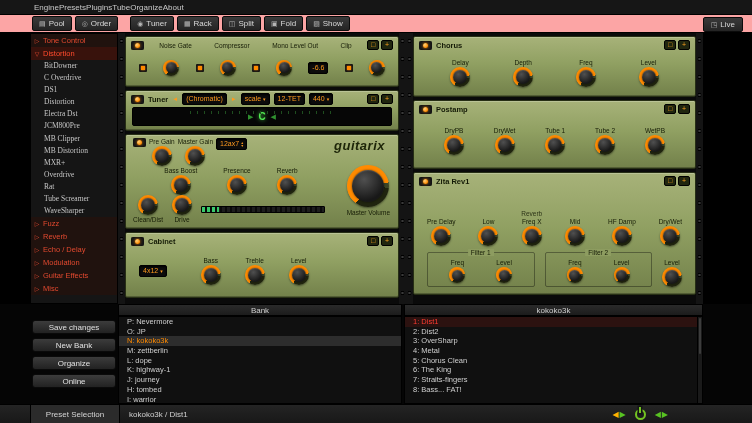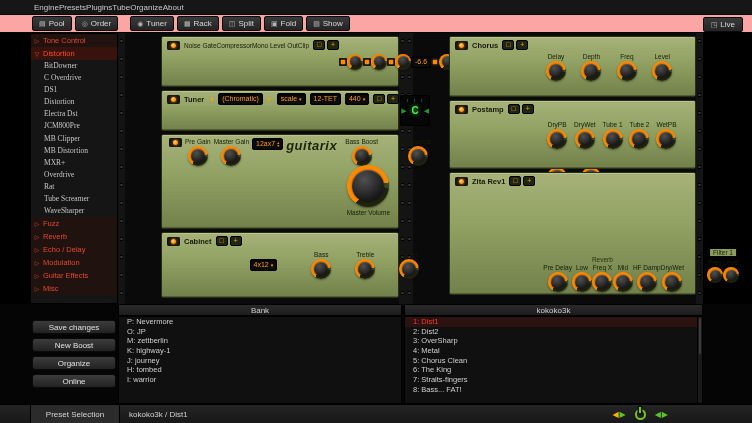--- a/index.html
+++ b/index.html
@@ -44,21 +44,21 @@
         background-image:radial-gradient(circle 1.5px at 3.5px 8px,#3a3a3a 0 1px,#000 1.3px 1.9px,transparent 2.1px);
         background-size:7px 18px;}
   .rcontent{display:flex;flex-direction:column;gap:3px;padding-top:3px;}
   .rcol.left  .rcontent{width:274px;}
   .rcol.right .rcontent{width:283px;}
 
   
   .unit{background:linear-gradient(180deg,#a7b279 0%,#90a062 45%,#72804a 100%);
         border:1px solid #272f15;border-radius:2px;position:relative;padding:2px 5px;
         box-shadow:inset 0 1px 0 rgba(255,255,255,.22),inset 0 -1px 0 rgba(0,0,0,.28);
-        display:flex;flex:none;margin-left:36px;}
+        display:flex;flex-direction:column;flex:none;}
   .uhead{display:flex;align-items:center;gap:4px;height:12px;flex:none;}
   .utitle{font-size:7.5px;font-weight:bold;color:#141a06;white-space:nowrap;}
   .pwr{width:13px;height:9px;border-radius:2px;background:#161616;border:0;flex:none;
        display:inline-flex;align-items:center;justify-content:center;box-shadow:inset 0 0 1px #000;}
   .pwr::after{content:"";width:5px;height:5px;border-radius:50%;
        background:radial-gradient(circle at 35% 35%,#ffd27a,#ff8a00 70%);box-shadow:0 0 3px rgba(255,138,0,.9);}
   .ubtns{margin-left:auto;display:flex;gap:2px;}
   .ubtn{width:12px;height:10px;background:#20260f;border:1px solid #000;border-radius:2px;
         color:#ffa01e;font-size:7px;line-height:8px;text-align:center;padding:0;font-family:inherit;}
 
@@ -559,29 +559,31 @@
       <span>Bank</span>
     </div>
     <div class="lh preset">
       <span>kokoko3k</span>
     </div>
   </div>
 
   <div class="preset-body">
     <div class="actions">
       <button class="act-btn">Save changes</button>
-      <button class="act-btn">New Boost</button>
+      <button class="act-btn">New Bank</button>
       <button class="act-btn">Organize</button>
       <button class="act-btn">Online</button>
     </div>
 
     <div class="blist banks">
       <div class="lrow">P: Nevermore</div>
       <div class="lrow">O: JP</div>
+      <div class="lrow sel-orange">N: kokoko3k</div>
       <div class="lrow">M: zettberlin</div>
+      <div class="lrow">L: dope</div>
       <div class="lrow">K: highway-1</div>
       <div class="lrow">J: journey</div>
       <div class="lrow">H: tombed</div>
       <div class="lrow">I: warrior</div>
     </div>
 
     <div class="blist presets">
       <div class="lrow sel-red">1: Dist1</div>
       <div class="lrow">2: Dist2</div>
       <div class="lrow">3: OverSharp</div>

